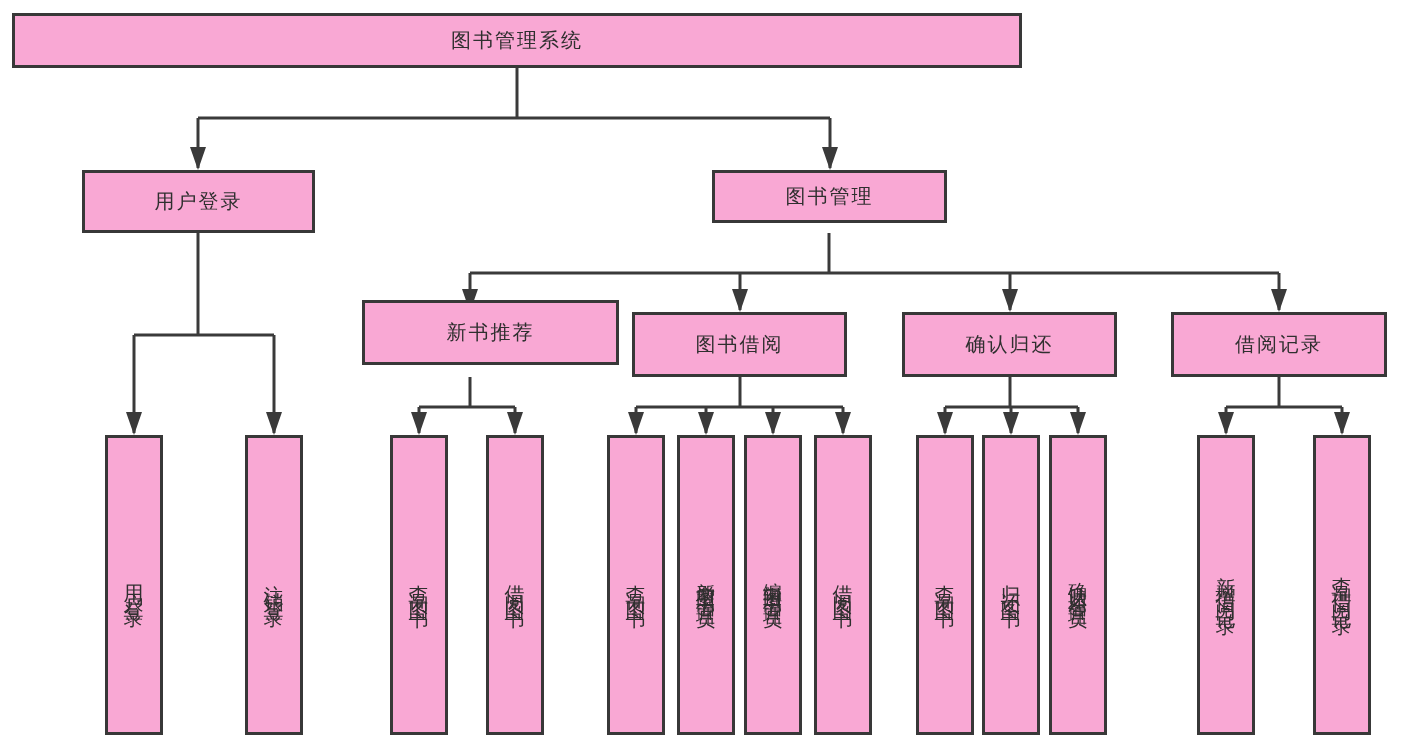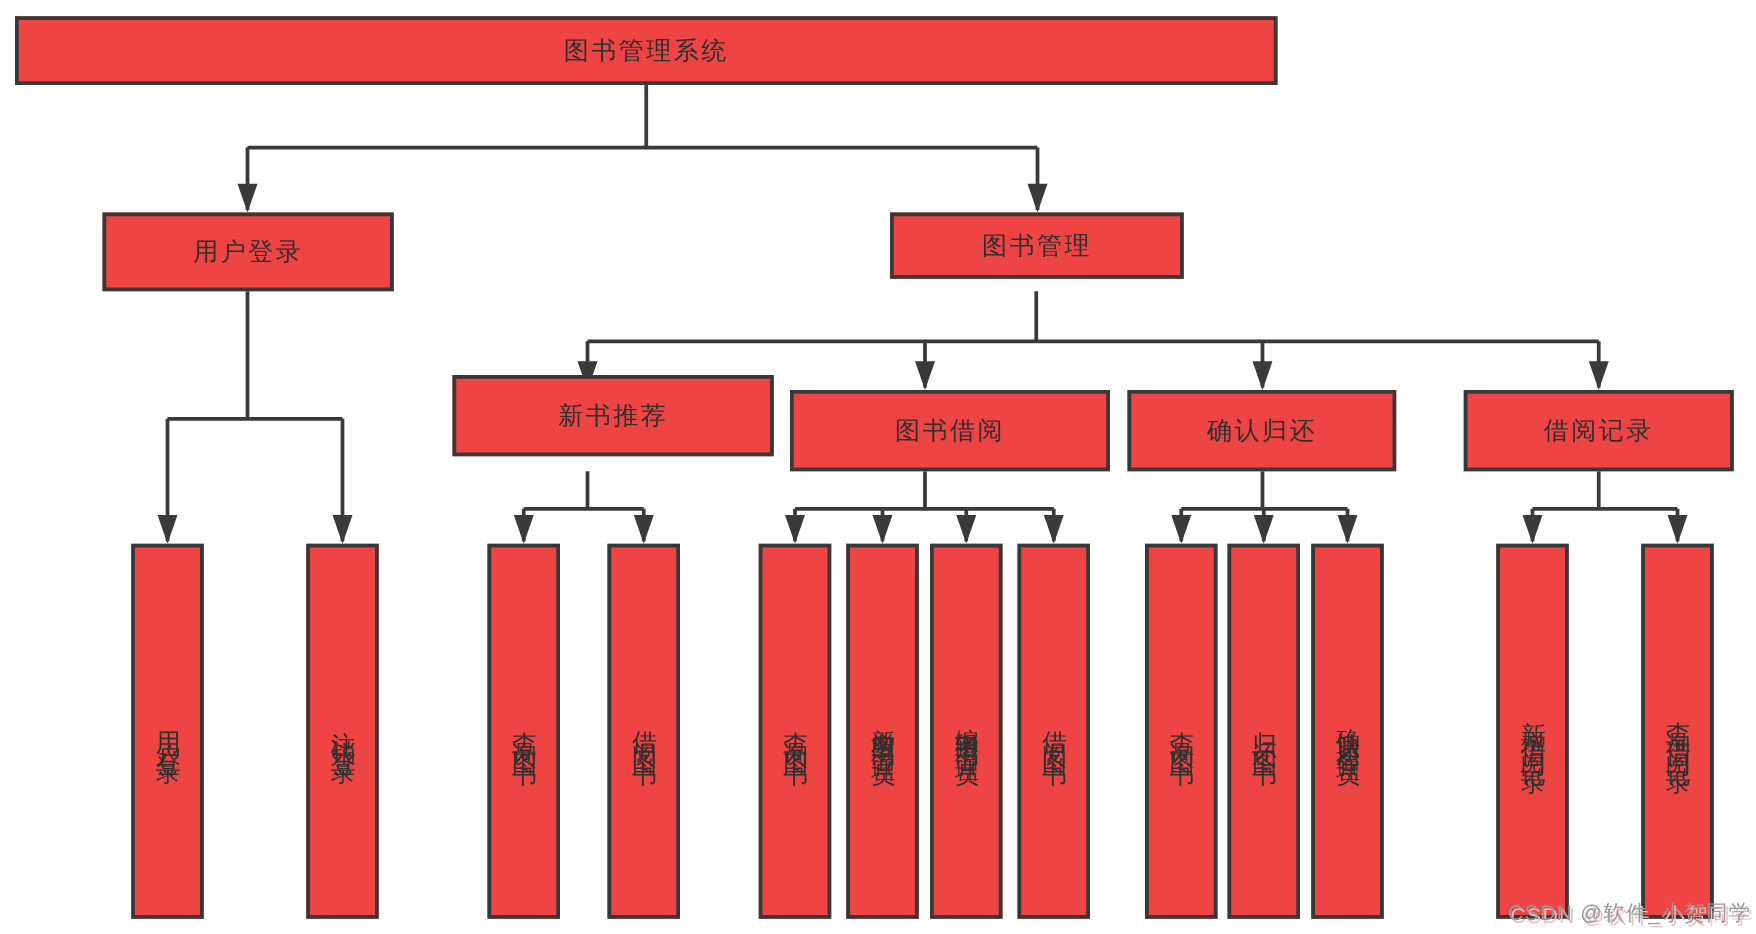--- a/index.html
+++ b/index.html
@@ -2,21 +2,21 @@
 <html><head>
 <meta charset="utf-8">
 <style>
   html,body{margin:0;padding:0;background:#ffffff;}
   .canvas{
     position:relative;width:1405px;height:747px;background:#ffffff;overflow:hidden;
     font-family:"Liberation Sans","DejaVu Sans",sans-serif;
   }
   .connectors{position:absolute;left:0;top:0;z-index:1;}
   .node{
-    position:absolute;box-sizing:border-box;background:#ef4444;
+    position:absolute;box-sizing:border-box;background:#f9a8d4;
     border:3px solid #383838;color:#2f2f2f;z-index:2;
     display:flex;align-items:center;justify-content:center;
     font-size:20px;letter-spacing:2px;
   }
   .node.v{
     writing-mode:vertical-rl;text-orientation:mixed;
     font-size:20px;letter-spacing:8px;line-height:1;
     padding:6px 0;
   }
   .node.v.long{letter-spacing:4px;font-size:19px;}
@@ -104,21 +104,21 @@
       <polygon points="1334,412 1350,412 1342,435"></polygon>
     </g>
   </svg>
 
   <div class="node" style="left:12px;top:13px;width:1010px;height:55px">图书管理系统</div>
 
   <div class="node" style="left:82px;top:170px;width:233px;height:63px">用户登录</div>
   <div class="node" style="left:712px;top:170px;width:235px;height:53px">图书管理</div>
 
   <div class="node" style="left:362px;top:300px;width:257px;height:65px">新书推荐</div>
-  <div class="node" style="left:632px;top:312px;width:256px;height:65px">图书借阅</div>
+  <div class="node" style="left:632px;top:312px;width:215px;height:65px">图书借阅</div>
   <div class="node" style="left:902px;top:312px;width:215px;height:65px">确认归还</div>
   <div class="node" style="left:1171px;top:312px;width:216px;height:65px">借阅记录</div>
 
   <div class="node v" style="left:105px;top:435px;width:58px;height:300px">用户登录</div>
   <div class="node v" style="left:245px;top:435px;width:58px;height:300px">注销登录</div>
 
   <div class="node v" style="left:390px;top:435px;width:58px;height:300px">查询图书</div>
   <div class="node v" style="left:486px;top:435px;width:58px;height:300px">借阅图书</div>
 
   <div class="node v" style="left:607px;top:435px;width:58px;height:300px">查询图书</div>
@@ -126,15 +126,14 @@
   <div class="node v long" style="left:744px;top:435px;width:58px;height:300px">编辑图书（管理员）</div>
   <div class="node v" style="left:814px;top:435px;width:58px;height:300px">借阅图书</div>
 
   <div class="node v" style="left:916px;top:435px;width:58px;height:300px">查询图书</div>
   <div class="node v" style="left:982px;top:435px;width:58px;height:300px">归还图书</div>
   <div class="node v long" style="left:1049px;top:435px;width:58px;height:300px">确认归还（管理员）</div>
 
   <div class="node v" style="left:1197px;top:435px;width:58px;height:300px">新增借阅记录</div>
   <div class="node v" style="left:1313px;top:435px;width:58px;height:300px">查询借阅记录</div>
 
-  <div class="watermark">CSDN @软件_小贺同学</div>
 
 </div>
 
 </body></html>

